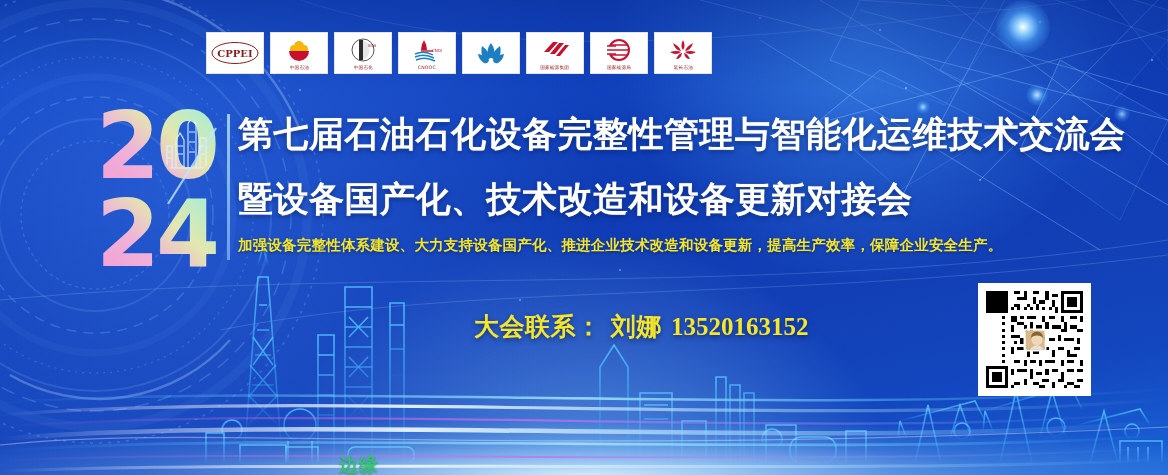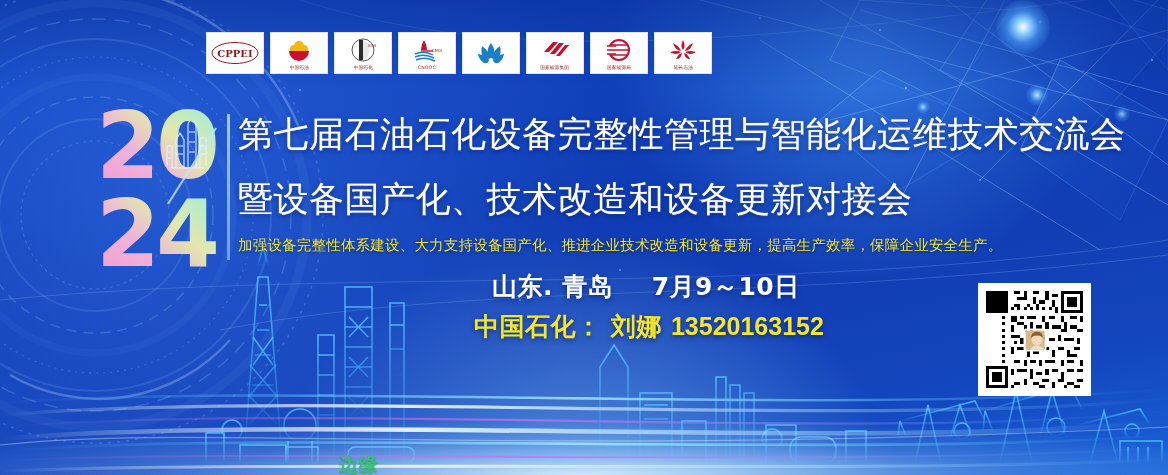--- a/index.html
+++ b/index.html
@@ -37,43 +37,43 @@
   #year-block{position:absolute;left:72px;top:100px;width:165px;height:175px;z-index:5;}
 
   
   #divider{position:absolute;left:227px;top:114px;width:3px;height:146px;z-index:5;
            background:linear-gradient(180deg,rgba(160,210,255,.95),rgba(140,195,255,.65));}
 
   
   #headline-wrap{position:absolute;left:238px;top:112px;z-index:6;width:920px;}
   .title-line{
     font-family:"DejaVu Sans","Liberation Sans",sans-serif;
-    font-weight:normal;color:#ffffff;white-space:nowrap;
+    font-weight:bold;color:#ffffff;white-space:nowrap;
     text-shadow:0 2px 5px rgba(0,20,80,.55),0 0 1px rgba(255,255,255,.6);
   }
   #title-line-1{font-size:35px;line-height:44px;letter-spacing:.5px;}
   #title-line-2{font-size:35px;line-height:44px;letter-spacing:.5px;margin-top:21px;}
   #subtitle{
     font-family:"DejaVu Sans","Liberation Sans",sans-serif;
-    font-weight:normal;font-size:14.5px;line-height:20px;color:#f5e62a;
+    font-weight:bold;font-size:14.5px;line-height:20px;color:#f5e62a;
     white-space:nowrap;margin-top:14px;letter-spacing:.2px;
     text-shadow:0 1px 3px rgba(0,20,80,.6);
   }
 
   
   #venue{position:absolute;left:492px;top:270px;z-index:6;
     font-family:"DejaVu Sans","Liberation Sans",sans-serif;font-weight:bold;
     font-size:25px;color:#ffffff;white-space:nowrap;letter-spacing:.5px;
     text-shadow:0 2px 5px rgba(0,20,80,.6);}
   #venue .gap{display:inline-block;width:20px;}
   #contact{position:absolute;left:474px;top:310px;z-index:6;
     font-family:"DejaVu Sans","Liberation Sans",sans-serif;font-weight:bold;
     font-size:25px;color:#f5e62a;white-space:nowrap;letter-spacing:.5px;
     text-shadow:0 2px 5px rgba(0,20,80,.6);}
-  #contact .phone{font-family:Liberation Sans, sans-serif;letter-spacing:0;}
+  #contact .phone{font-family:Liberation Serif, serif;letter-spacing:0;}
 
   
   #qr-block{position:absolute;left:978px;top:283px;width:113px;height:113px;z-index:6;
             background:#fff;padding:5px;}
   #qr-canvas{position:relative;width:103px;height:103px;}
   #qr-avatar{position:absolute;left:50%;top:50%;transform:translate(-50%,-50%);
     width:23px;height:23px;border:2px solid #fff;border-radius:3px;overflow:hidden;
     background:linear-gradient(160deg,#c9a06a 0%,#e8cba0 40%,#b98a52 100%);}
 
   
@@ -411,28 +411,23 @@
   </svg>
 
   <div id="divider"></div>
 
   <div id="headline-wrap">
     <div class="title-line" id="title-line-1">第七届石油石化设备完整性管理与智能化运维技术交流会</div>
     <div class="title-line" id="title-line-2">暨设备国产化、技术改造和设备更新对接会</div>
     <div id="subtitle">加强设备完整性体系建设、大力支持设备国产化、推进企业技术改造和设备更新，提高生产效率，保障企业安全生产。</div>
   </div>
 
-  <div id="venue">
-    <span>山东. 青岛</span>
-    <span class="gap"></span>
-    <span>7月9～10日</span>
-  </div>
 
   <div id="contact">
-    <span>中国石化：</span>
+    <span>大会联系：</span>
     <span>刘娜</span>
     <span class="phone">13520163152</span>
   </div>
 
   <div id="qr-block">
     <div id="qr-canvas">
       <svg width="103" height="103" viewBox="0 0 33 33" shape-rendering="crispEdges">
         <rect width="33" height="33" fill="#ffffff"></rect>
         <g fill="#000000">
 

